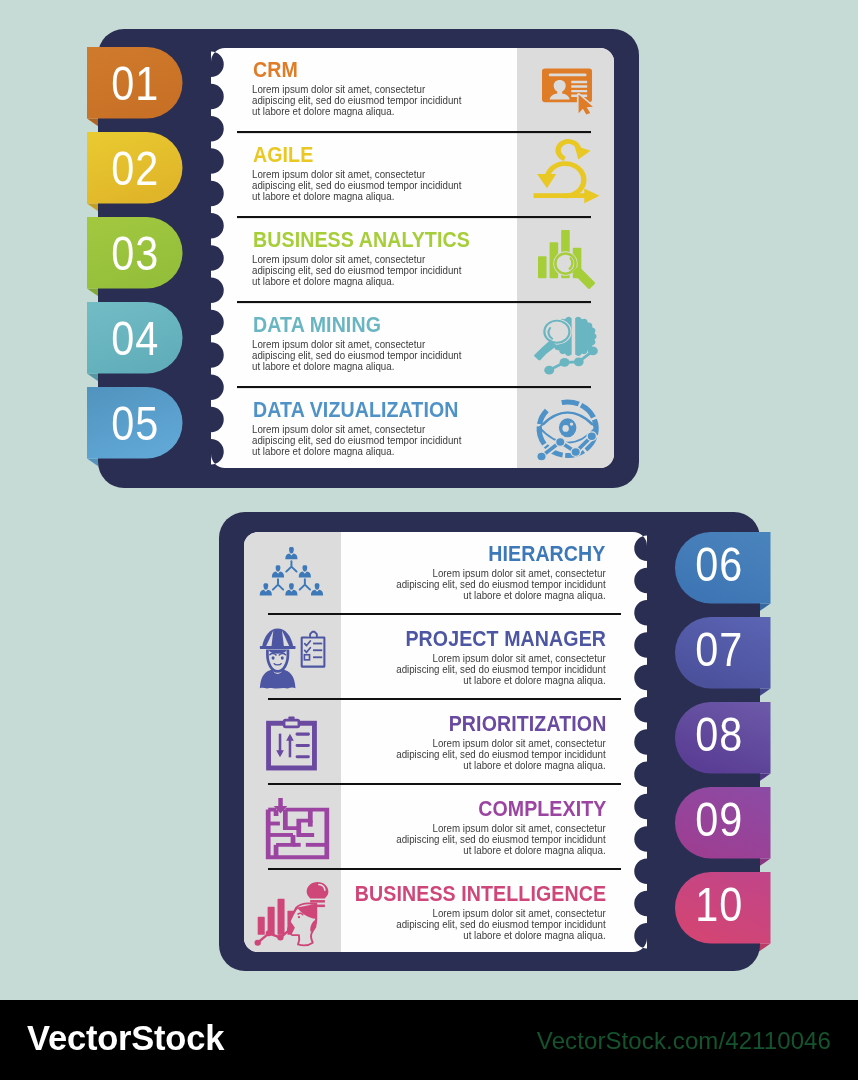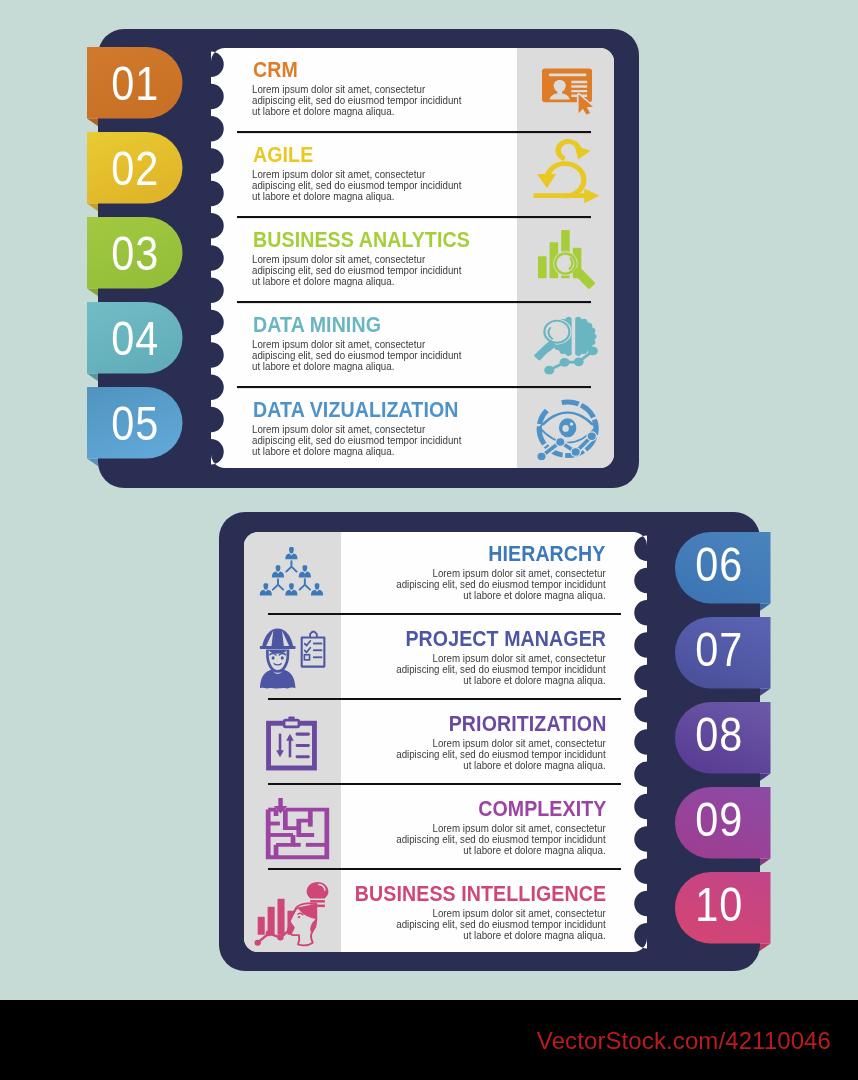--- a/index.html
+++ b/index.html
@@ -15,21 +15,21 @@
   .row-title{position:absolute;font-weight:bold;font-size:21.3px;line-height:1;
              letter-spacing:0.1px;white-space:nowrap;
              transform:scaleX(0.92);transform-origin:0 0;}
   .row-title.rt-r{transform-origin:100% 0;}
   .row-body{position:absolute;font-size:11px;color:#3b3b3b;
             transform:scaleX(0.885);transform-origin:0 0;white-space:nowrap;}
   .row-body.rb-r{transform-origin:100% 0;text-align:right;}
   .bl{line-height:11px;height:11px;white-space:nowrap;}
   .ftr-brand{position:absolute;left:27px;top:1021px;color:#fff;font-size:34.5px;font-weight:bold;
              letter-spacing:-0.2px;line-height:1;}
-  .ftr-url{position:absolute;right:27px;top:1029px;color:#b91c1c;font-size:24px;letter-spacing:0.1px;line-height:1;}
+  .ftr-url{position:absolute;right:27px;top:1029px;color:#14532d;font-size:24px;letter-spacing:0.1px;line-height:1;}
 </style>
 </head>
 <body>
 
 <div class="stage">
 <svg class="art" width="858" height="1080" viewBox="0 0 858 1080" xmlns="http://www.w3.org/2000/svg">
 <defs>
 <linearGradient id="bg00" x1="0" y1="0" x2="0.5" y2="1">
           <stop offset="0" stop-color="#d07a2d"></stop>
           <stop offset="1" stop-color="#c87126"></stop>
@@ -371,15 +371,16 @@
         <div class="bl">Lorem ipsum dolor sit amet, consectetur</div>
         <div class="bl">adipiscing elit, sed do eiusmod tempor incididunt</div>
         <div class="bl">ut labore et dolore magna aliqua.</div>
       </div>
 <div class="row-title rt-r" style="right:252px;top:883.5px;color:#cf4678;">BUSINESS INTELLIGENCE</div>
 <div class="row-body rb-r" style="right:252px;top:907.5px;">
         <div class="bl">Lorem ipsum dolor sit amet, consectetur</div>
         <div class="bl">adipiscing elit, sed do eiusmod tempor incididunt</div>
         <div class="bl">ut labore et dolore magna aliqua.</div>
       </div>
+<div class="ftr-brand">VectorStock</div>
 <div class="ftr-url">VectorStock.com/42110046</div>
 </div>
 </div>
 
 </body></html>

